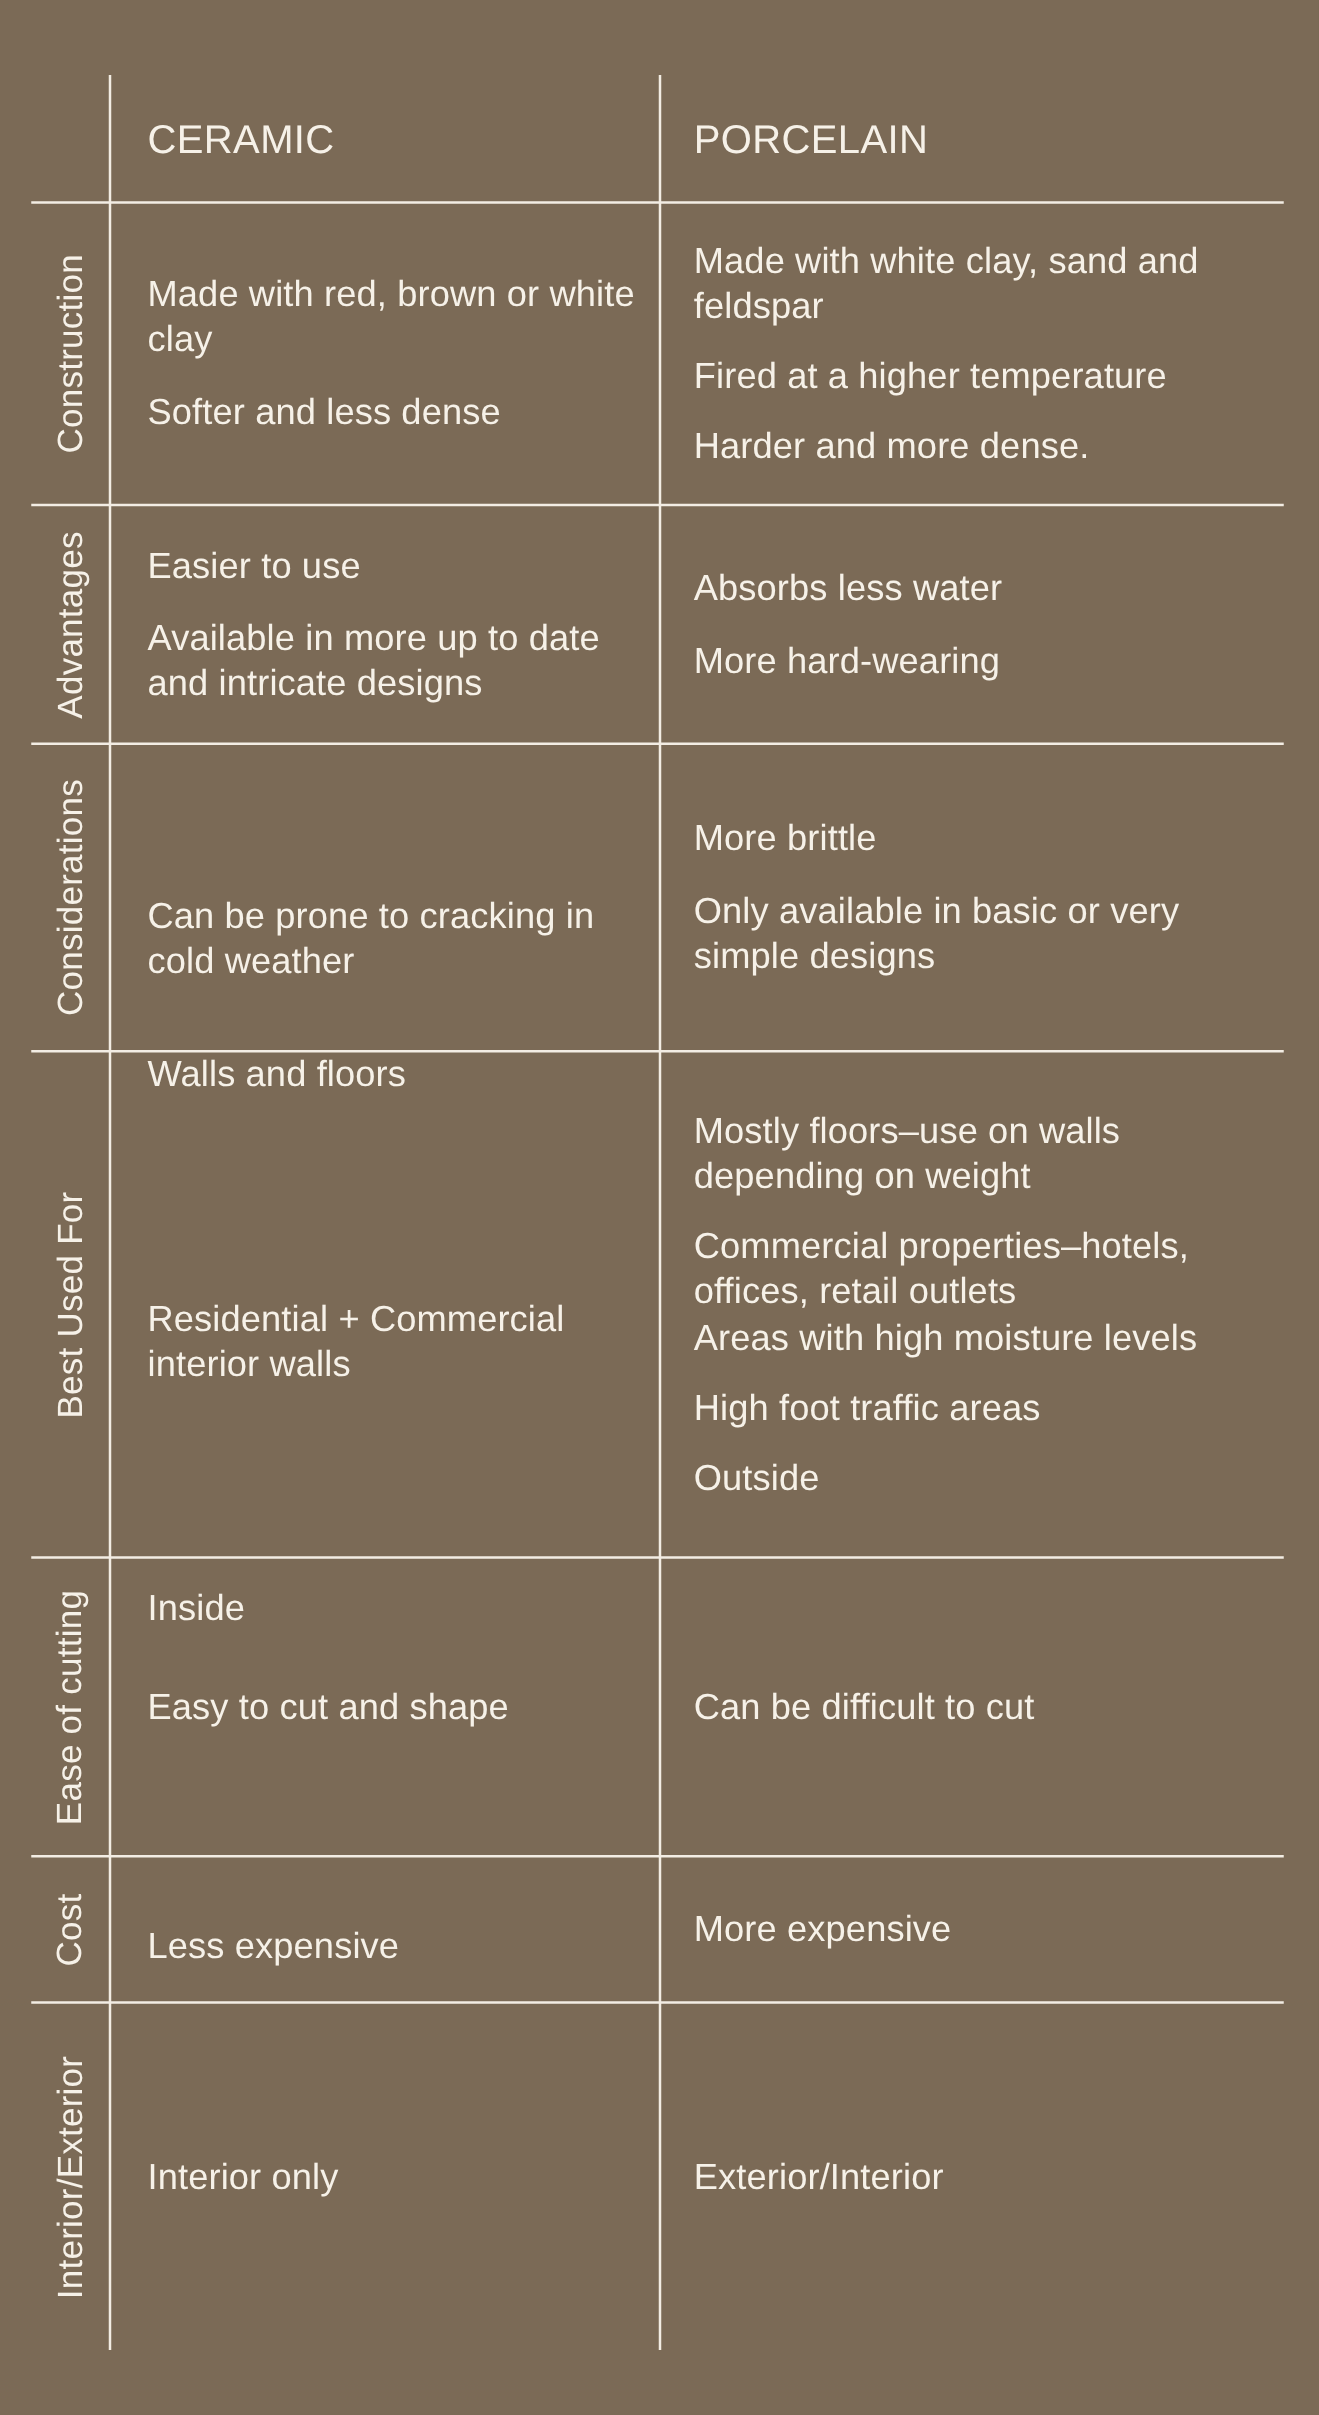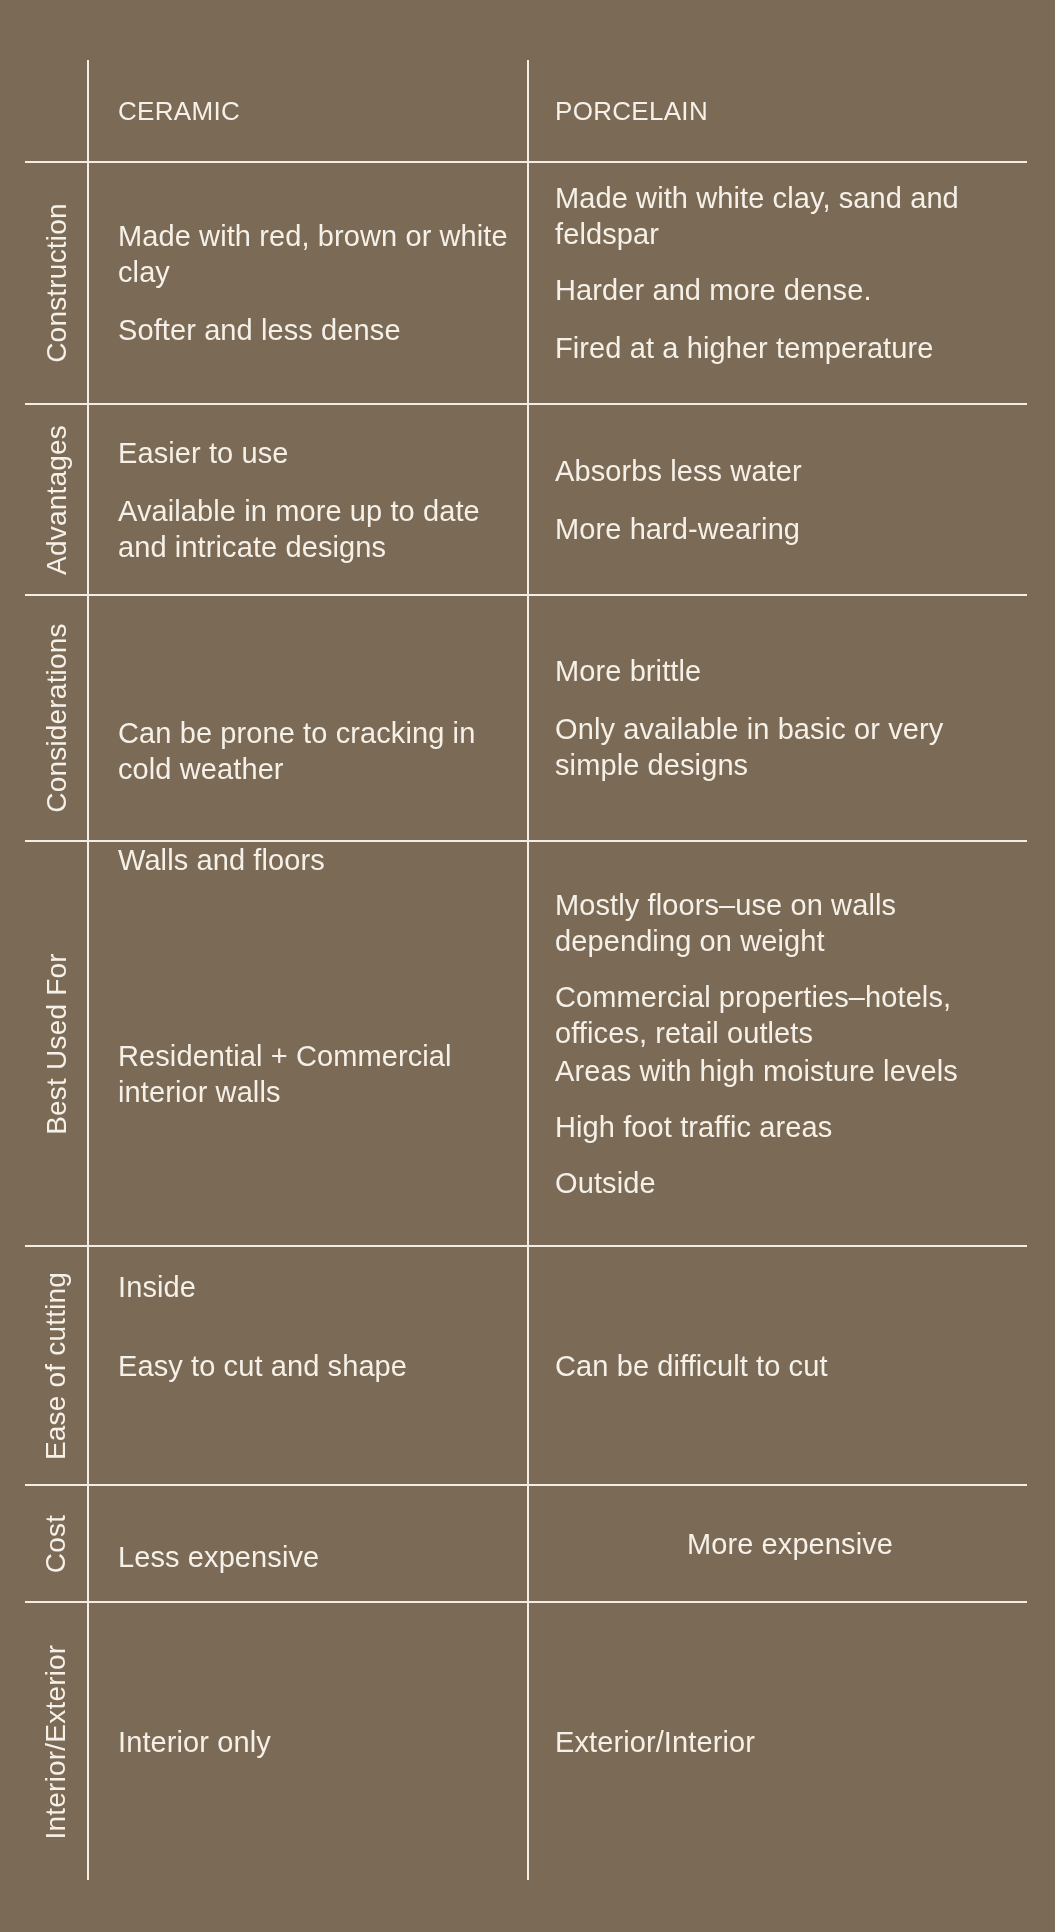--- a/index.html
+++ b/index.html
@@ -28,21 +28,21 @@
       background: #f3ede4;
       top: 60px;
       height: 1820px;
     }
     .header-cell {
       position: absolute;
       top: 60px;
       height: 102px;
       display: flex;
       align-items: center;
-      font-size: 26px;
+      font-size: 32px;
       letter-spacing: 0.3px;
       font-weight: normal;
     }
     .row-label {
       position: absolute;
       left: 25px;
       width: 63px;
       display: flex;
       align-items: center;
       justify-content: center;
@@ -96,22 +96,22 @@
 
 <div class="row-label" style="top:163px;height:240px;">
   <span>Construction</span>
 </div>
 <div class="cell c1" style="top:163px;height:240px;padding-top:0px;">
   <p>Made with red, brown or white clay</p>
   <p>Softer and less dense</p>
 </div>
 <div class="cell c2" style="top:163px;height:240px;">
   <p style="margin-bottom:20px;">Made with white clay, sand and feldspar</p>
+  <p style="margin-bottom:20px;">Fired at a higher temperature</p>
   <p>Harder and more dense.</p>
-  <p style="margin-bottom:20px;">Fired at a higher temperature</p>
 </div>
 
 <div class="row-label" style="top:405px;height:189px;">
   <span>Advantages</span>
 </div>
 <div class="cell c1" style="top:405px;height:189px;">
   <p>Easier to use</p>
   <p>Available in more up to date and intricate designs</p>
 </div>
 <div class="cell c2" style="top:405px;height:189px;">
@@ -155,21 +155,21 @@
 <div class="cell c2" style="top:1247px;height:237px;">
   <p>Can be difficult to cut</p>
 </div>
 
 <div class="row-label" style="top:1486px;height:115px;">
   <span>Cost</span>
 </div>
 <div class="cell c1" style="top:1486px;height:141px;">
   <p>Less expensive</p>
 </div>
-<div class="cell c2" style="top:1486px;height:115px;text-align:center;">
+<div class="cell c2" style="top:1486px;height:115px;">
   <p>More expensive</p>
 </div>
 
 <div class="row-label" style="top:1603px;height:277px;">
   <span>Interior/Exterior</span>
 </div>
 <div class="cell c1" style="top:1603px;height:277px;">
   <p>Interior only</p>
 </div>
 <div class="cell c2" style="top:1603px;height:277px;">

